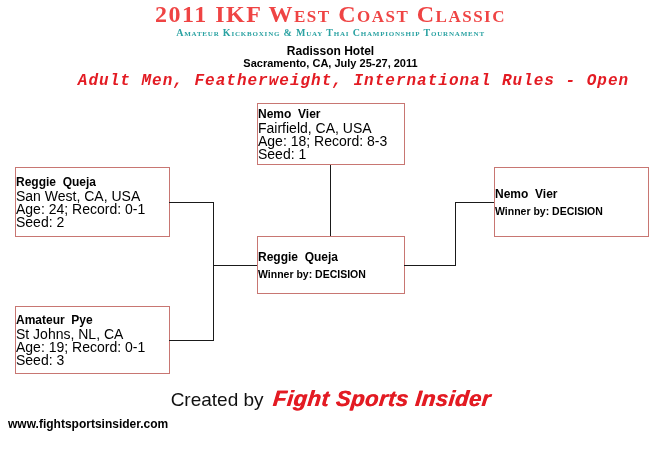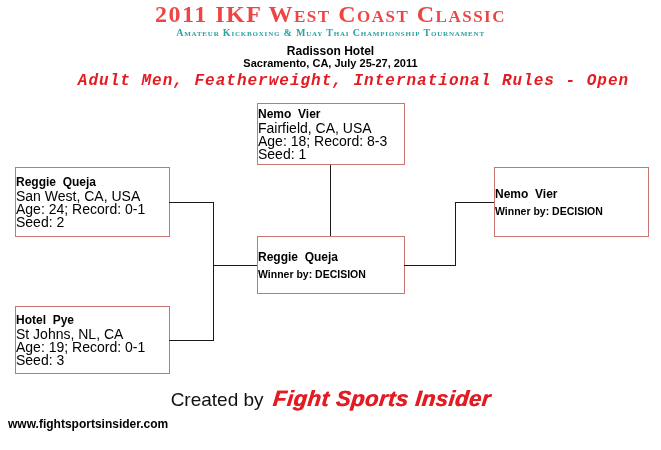--- a/index.html
+++ b/index.html
@@ -130,21 +130,21 @@
   </div>
 
   <div class="box" style="left:15px; top:167px; width:155px; height:70px;">
     <div class="fighter-name">Reggie  Queja</div>
     <div class="fighter-detail">San West, CA, USA</div>
     <div class="fighter-detail">Age: 24; Record: 0-1</div>
     <div class="fighter-detail">Seed: 2</div>
   </div>
 
   <div class="box" style="left:15px; top:306px; width:155px; height:68px;">
-    <div class="fighter-name">Hotel  Pye</div>
+    <div class="fighter-name">Amateur  Pye</div>
     <div class="fighter-detail">St Johns, NL, CA</div>
     <div class="fighter-detail">Age: 19; Record: 0-1</div>
     <div class="fighter-detail">Seed: 3</div>
   </div>
 
   <div class="box" style="left:257px; top:236px; width:148px; height:58px;">
     <div class="fighter-name">Reggie  Queja</div>
     <div class="winner-result">Winner by: DECISION</div>
   </div>
 

